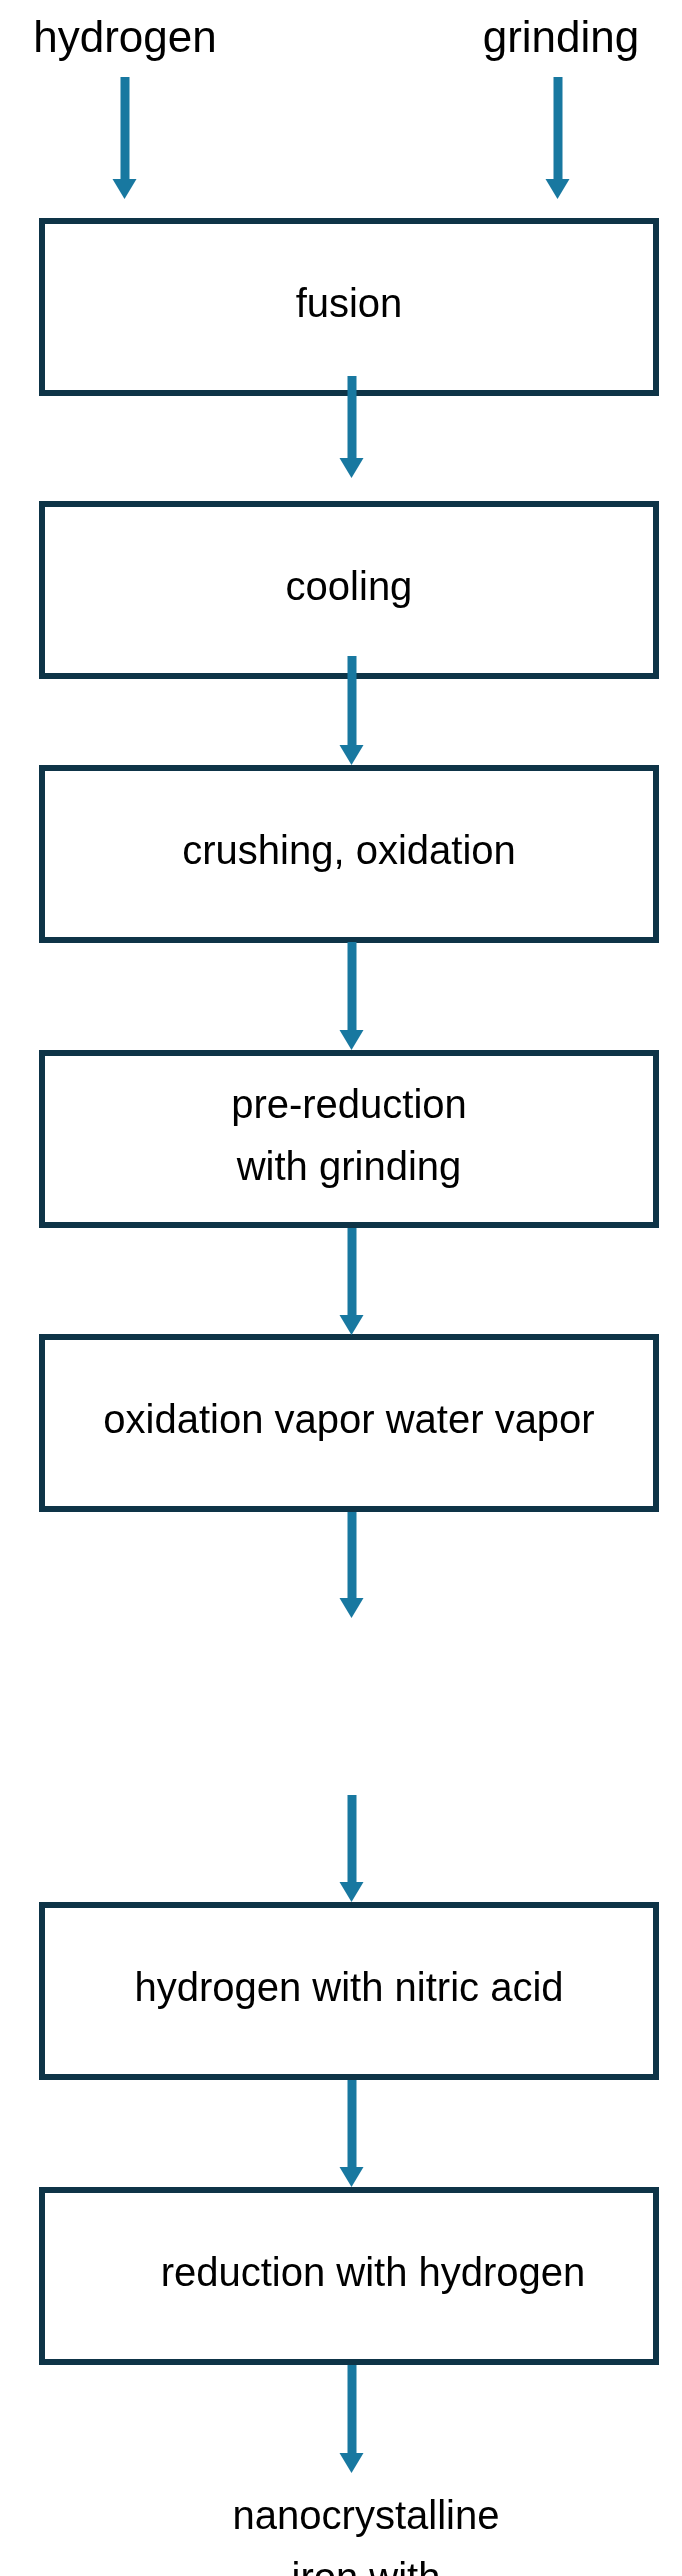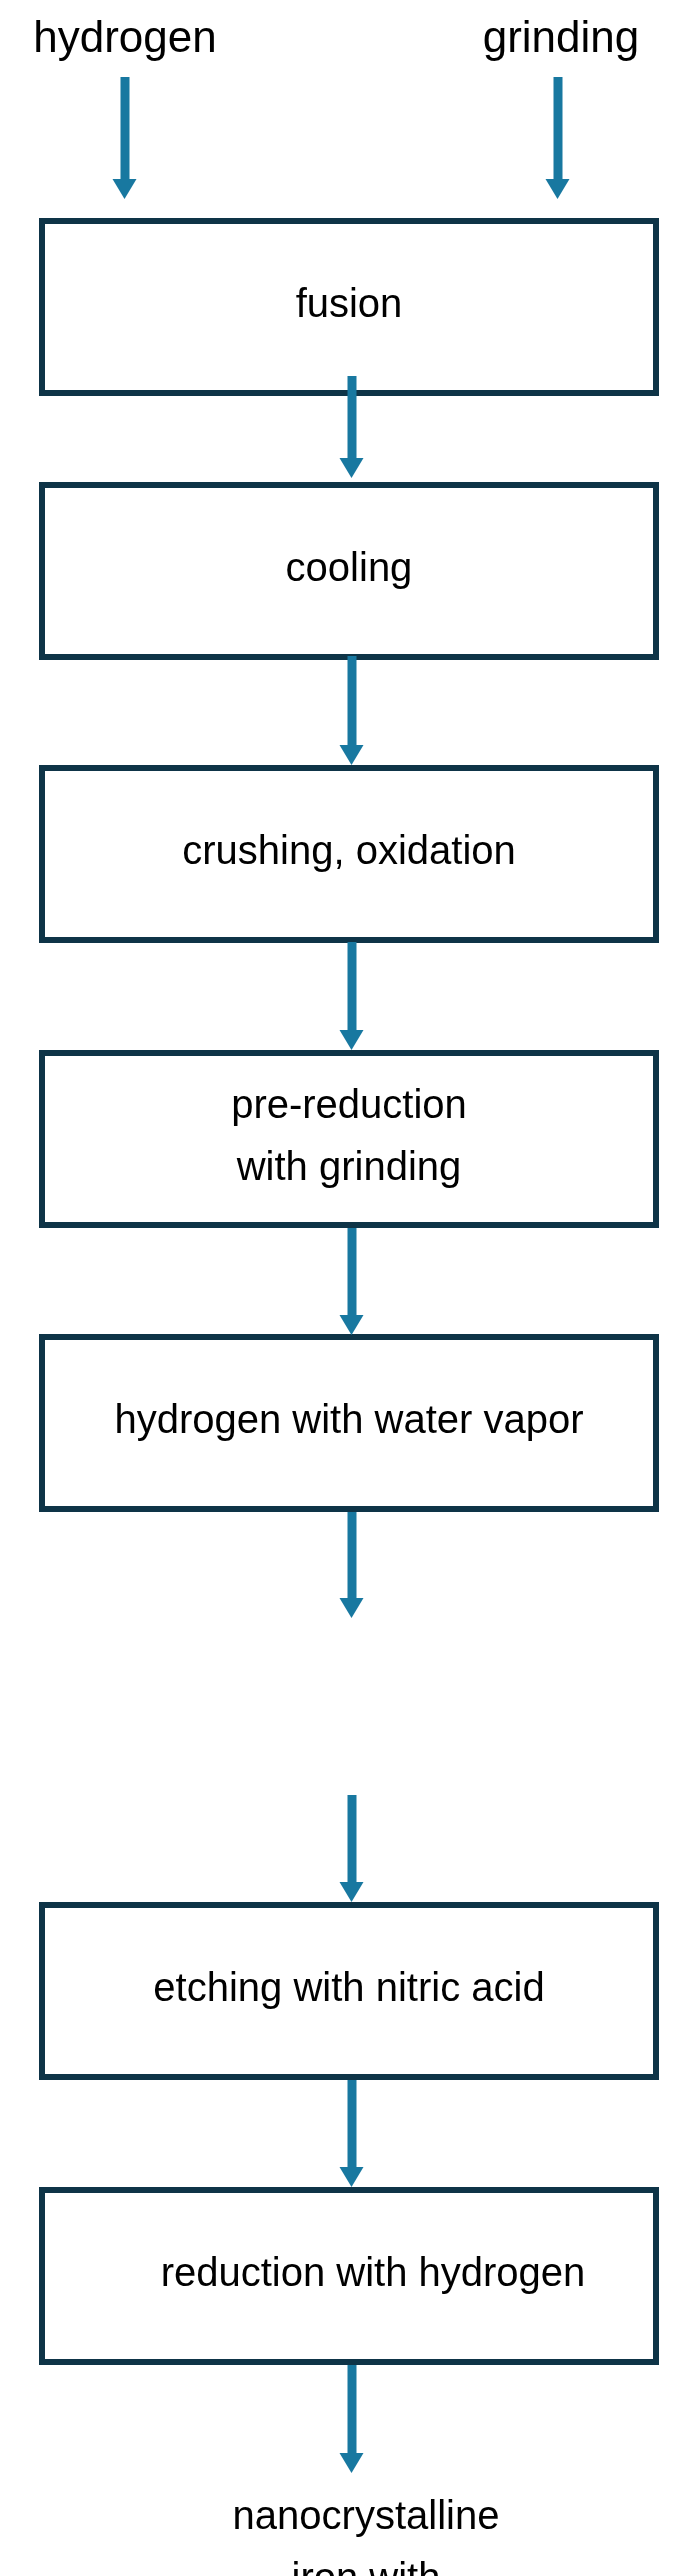--- a/index.html
+++ b/index.html
@@ -97,35 +97,35 @@
     <div class="arrow-head"></div>
   </div>
   <div class="arrow" style="left:558px;top:77px;height:122px;">
     <div class="arrow-stem"></div>
     <div class="arrow-head"></div>
   </div>
 
   <div class="step-box" style="top:198px;margin-top:20px;">
     <div class="step-label">fusion</div>
   </div>
-  <div class="step-box" style="top:482px;">
+  <div class="step-box" style="top:501px;">
     <div class="step-label">cooling</div>
   </div>
   <div class="step-box" style="top:765px;">
     <div class="step-label">crushing, oxidation</div>
   </div>
   <div class="step-box" style="top:1050px;">
     <div class="step-label">pre-reduction
 with grinding</div>
   </div>
   <div class="step-box" style="top:1334px;">
-    <div class="step-label">hydrogen with water vapor</div>
+    <div class="step-label">oxidation vapor water vapor</div>
   </div>
   <div class="step-box" style="top:1902px;">
-    <div class="step-label">etching with nitric acid</div>
+    <div class="step-label">hydrogen with nitric acid</div>
   </div>
   <div class="step-box" style="top:2187px;padding-left:48px;">
     <div class="step-label">reduction with hydrogen</div>
   </div>
 
   <div class="arrow" style="left:352px;top:376px;height:102px;">
     <div class="arrow-stem"></div>
     <div class="arrow-head"></div>
   </div>
   <div class="arrow" style="left:352px;top:656px;height:109px;">

